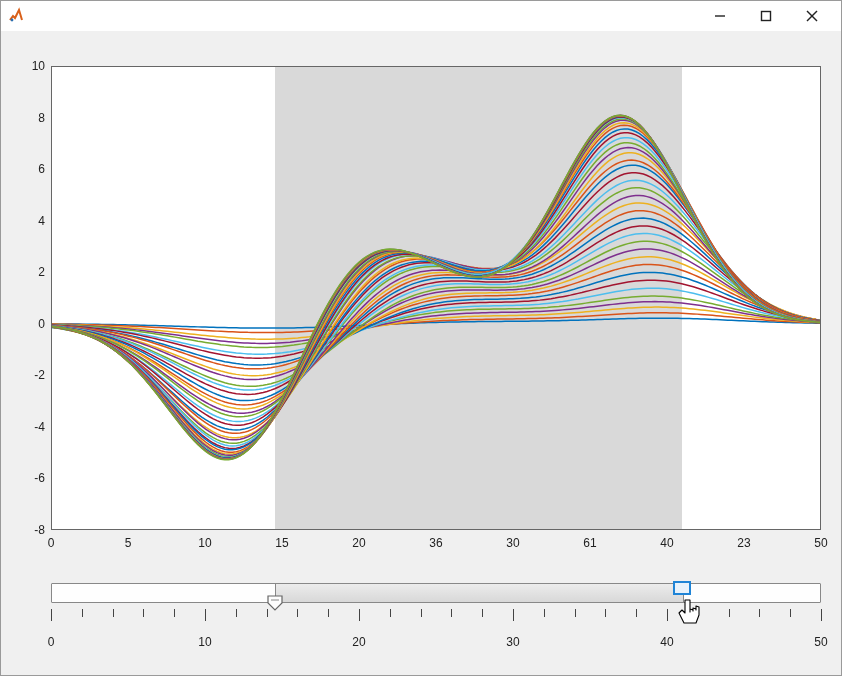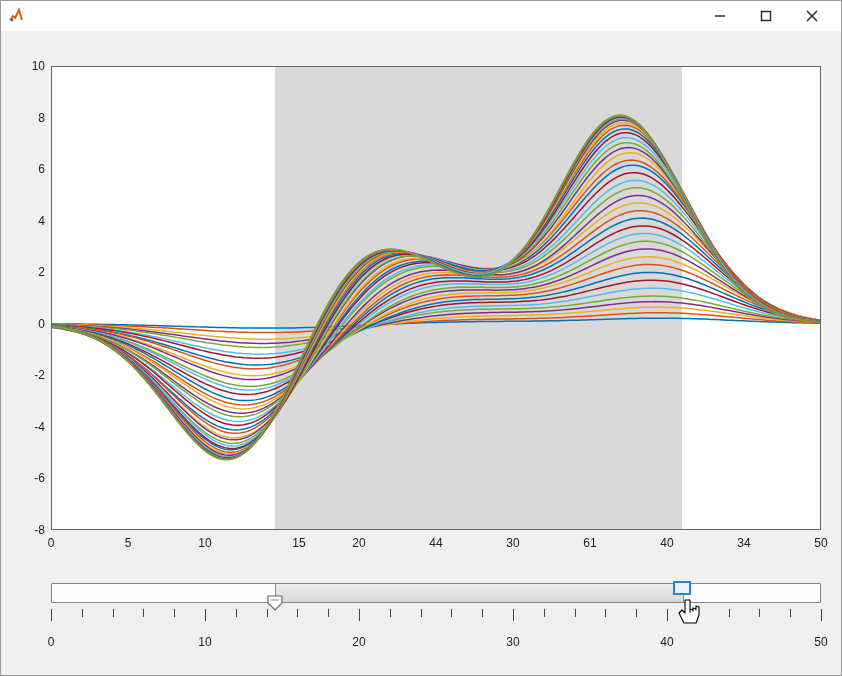--- a/index.html
+++ b/index.html
@@ -123,27 +123,27 @@
             <path d="M0.0 561.9 L5.0 563.0 L10.0 564.3 L15.0 565.7 L20.0 567.4 L25.0 569.2 L30.0 571.4 L35.0 573.7 L40.0 576.4 L45.0 579.4 L50.0 582.7 L55.0 586.4 L60.0 590.4 L65.0 594.9 L70.0 599.7 L75.0 605.0 L80.0 610.8 L85.0 617.0 L90.0 623.7 L95.0 630.9 L100.0 638.5 L105.0 646.6 L110.0 655.1 L115.0 664.1 L120.0 673.5 L125.0 683.2 L130.0 693.3 L135.0 703.6 L140.0 714.2 L145.0 724.9 L150.0 735.7 L155.0 746.5 L160.0 757.3 L165.0 767.9 L170.0 778.3 L175.0 788.3 L180.0 797.8 L185.0 806.8 L190.0 815.2 L195.0 822.9 L200.0 829.7 L205.0 835.5 L210.0 840.4 L215.0 844.2 L220.0 846.8 L225.0 848.1 L230.0 848.3 L235.0 847.1 L240.0 844.5 L245.0 840.6 L250.0 835.4 L255.0 828.8 L260.0 820.9 L265.0 811.8 L270.0 801.4 L275.0 789.9 L280.0 777.3 L285.0 763.7 L290.0 749.2 L295.0 733.9 L300.0 717.9 L305.0 701.4 L310.0 684.4 L315.0 667.1 L320.0 649.6 L325.0 632.0 L330.0 614.4 L335.0 597.0 L340.0 579.9 L345.0 563.2 L350.0 546.9 L355.0 531.2 L360.0 516.1 L365.0 501.8 L370.0 488.3 L375.0 475.6 L380.0 463.8 L385.0 452.9 L390.0 443.0 L395.0 434.1 L400.0 426.1 L405.0 419.1 L410.0 413.1 L415.0 408.1 L420.0 403.9 L425.0 400.7 L430.0 398.3 L435.0 396.8 L440.0 396.0 L445.0 396.0 L450.0 396.6 L455.0 397.8 L460.0 399.6 L465.0 401.9 L470.0 404.6 L475.0 407.7 L480.0 411.1 L485.0 414.7 L490.0 418.5 L495.0 422.4 L500.0 426.3 L505.0 430.2 L510.0 434.0 L515.0 437.7 L520.0 441.1 L525.0 444.3 L530.0 447.1 L535.0 449.5 L540.0 451.5 L545.0 452.9 L550.0 453.7 L555.0 453.9 L560.0 453.4 L565.0 452.2 L570.0 450.2 L575.0 447.4 L580.0 443.7 L585.0 439.2 L590.0 433.7 L595.0 427.3 L600.0 419.9 L605.0 411.7 L610.0 402.5 L615.0 392.4 L620.0 381.4 L625.0 369.6 L630.0 357.0 L635.0 343.7 L640.0 329.8 L645.0 315.4 L650.0 300.5 L655.0 285.2 L660.0 269.8 L665.0 254.3 L670.0 238.9 L675.0 223.6 L680.0 208.7 L685.0 194.3 L690.0 180.5 L695.0 167.5 L700.0 155.5 L705.0 144.4 L710.0 134.6 L715.0 126.1 L720.0 118.9 L725.0 113.2 L730.0 109.1 L735.0 106.5 L740.0 105.6 L745.0 106.3 L750.0 108.7 L755.0 112.7 L760.0 118.2 L765.0 125.3 L770.0 133.8 L775.0 143.7 L780.0 154.8 L785.0 167.1 L790.0 180.4 L795.0 194.6 L800.0 209.5 L805.0 225.0 L810.0 241.0 L815.0 257.4 L820.0 273.9 L825.0 290.5 L830.0 307.1 L835.0 323.5 L840.0 339.6 L845.0 355.3 L850.0 370.6 L855.0 385.3 L860.0 399.5 L865.0 413.0 L870.0 425.8 L875.0 437.9 L880.0 449.3 L885.0 459.9 L890.0 469.8 L895.0 478.9 L900.0 487.4 L905.0 495.1 L910.0 502.1 L915.0 508.5 L920.0 514.3 L925.0 519.5 L930.0 524.2 L935.0 528.4 L940.0 532.1 L945.0 535.3 L950.0 538.2 L955.0 540.7 L960.0 543.0 L965.0 544.9 L970.0 546.5 L975.0 548.0 L980.0 549.2 L985.0 550.2 L990.0 551.1 L995.0 551.9 L1000.0 552.5 " fill="none" stroke="#D95319" stroke-width="1.5" vector-effect="non-scaling-stroke"></path>
             <path d="M0.0 561.9 L5.0 563.0 L10.0 564.2 L15.0 565.7 L20.0 567.3 L25.0 569.2 L30.0 571.3 L35.0 573.7 L40.0 576.4 L45.0 579.4 L50.0 582.7 L55.0 586.4 L60.0 590.4 L65.0 594.9 L70.0 599.8 L75.0 605.1 L80.0 610.9 L85.0 617.1 L90.0 623.8 L95.0 631.0 L100.0 638.7 L105.0 646.8 L110.0 655.4 L115.0 664.4 L120.0 673.8 L125.0 683.5 L130.0 693.6 L135.0 704.0 L140.0 714.6 L145.0 725.4 L150.0 736.2 L155.0 747.1 L160.0 757.9 L165.0 768.5 L170.0 778.9 L175.0 788.9 L180.0 798.5 L185.0 807.5 L190.0 815.8 L195.0 823.4 L200.0 830.2 L205.0 836.0 L210.0 840.8 L215.0 844.5 L220.0 847.1 L225.0 848.4 L230.0 848.4 L235.0 847.1 L240.0 844.4 L245.0 840.4 L250.0 835.1 L255.0 828.4 L260.0 820.3 L265.0 811.0 L270.0 800.5 L275.0 788.8 L280.0 776.1 L285.0 762.3 L290.0 747.7 L295.0 732.3 L300.0 716.2 L305.0 699.5 L310.0 682.5 L315.0 665.1 L320.0 647.5 L325.0 629.8 L330.0 612.2 L335.0 594.8 L340.0 577.7 L345.0 560.9 L350.0 544.7 L355.0 529.0 L360.0 514.0 L365.0 499.7 L370.0 486.2 L375.0 473.6 L380.0 461.9 L385.0 451.1 L390.0 441.3 L395.0 432.4 L400.0 424.6 L405.0 417.7 L410.0 411.8 L415.0 406.8 L420.0 402.8 L425.0 399.7 L430.0 397.4 L435.0 396.0 L440.0 395.3 L445.0 395.4 L450.0 396.1 L455.0 397.4 L460.0 399.3 L465.0 401.6 L470.0 404.4 L475.0 407.6 L480.0 411.0 L485.0 414.7 L490.0 418.5 L495.0 422.4 L500.0 426.4 L505.0 430.3 L510.0 434.2 L515.0 437.8 L520.0 441.3 L525.0 444.4 L530.0 447.2 L535.0 449.6 L540.0 451.5 L545.0 452.9 L550.0 453.7 L555.0 453.9 L560.0 453.3 L565.0 452.0 L570.0 450.0 L575.0 447.1 L580.0 443.3 L585.0 438.7 L590.0 433.1 L595.0 426.6 L600.0 419.2 L605.0 410.8 L610.0 401.6 L615.0 391.4 L620.0 380.3 L625.0 368.4 L630.0 355.8 L635.0 342.4 L640.0 328.4 L645.0 313.9 L650.0 299.0 L655.0 283.7 L660.0 268.3 L665.0 252.7 L670.0 237.3 L675.0 222.0 L680.0 207.1 L685.0 192.7 L690.0 179.0 L695.0 166.1 L700.0 154.1 L705.0 143.1 L710.0 133.4 L715.0 124.9 L720.0 117.9 L725.0 112.3 L730.0 108.3 L735.0 105.8 L740.0 105.0 L745.0 105.9 L750.0 108.4 L755.0 112.5 L760.0 118.2 L765.0 125.4 L770.0 134.0 L775.0 144.0 L780.0 155.3 L785.0 167.7 L790.0 181.0 L795.0 195.3 L800.0 210.3 L805.0 225.9 L810.0 242.0 L815.0 258.3 L820.0 274.9 L825.0 291.5 L830.0 308.1 L835.0 324.5 L840.0 340.6 L845.0 356.3 L850.0 371.6 L855.0 386.3 L860.0 400.4 L865.0 413.9 L870.0 426.6 L875.0 438.7 L880.0 450.0 L885.0 460.6 L890.0 470.5 L895.0 479.6 L900.0 487.9 L905.0 495.6 L910.0 502.6 L915.0 509.0 L920.0 514.7 L925.0 519.9 L930.0 524.5 L935.0 528.7 L940.0 532.3 L945.0 535.6 L950.0 538.4 L955.0 540.9 L960.0 543.1 L965.0 545.0 L970.0 546.6 L975.0 548.1 L980.0 549.3 L985.0 550.3 L990.0 551.2 L995.0 551.9 L1000.0 552.6 " fill="none" stroke="#EDB120" stroke-width="1.5" vector-effect="non-scaling-stroke"></path>
             <path d="M0.0 561.8 L5.0 562.9 L10.0 564.2 L15.0 565.6 L20.0 567.3 L25.0 569.1 L30.0 571.2 L35.0 573.6 L40.0 576.3 L45.0 579.3 L50.0 582.6 L55.0 586.2 L60.0 590.3 L65.0 594.8 L70.0 599.7 L75.0 605.0 L80.0 610.8 L85.0 617.0 L90.0 623.7 L95.0 630.9 L100.0 638.6 L105.0 646.8 L110.0 655.4 L115.0 664.4 L120.0 673.9 L125.0 683.7 L130.0 693.8 L135.0 704.2 L140.0 714.9 L145.0 725.7 L150.0 736.6 L155.0 747.5 L160.0 758.4 L165.0 769.0 L170.0 779.5 L175.0 789.5 L180.0 799.1 L185.0 808.2 L190.0 816.6 L195.0 824.2 L200.0 831.0 L205.0 836.8 L210.0 841.6 L215.0 845.3 L220.0 847.9 L225.0 849.1 L230.0 849.1 L235.0 847.8 L240.0 845.0 L245.0 841.0 L250.0 835.5 L255.0 828.7 L260.0 820.6 L265.0 811.2 L270.0 800.6 L275.0 788.8 L280.0 775.9 L285.0 762.1 L290.0 747.3 L295.0 731.8 L300.0 715.6 L305.0 698.8 L310.0 681.6 L315.0 664.1 L320.0 646.4 L325.0 628.7 L330.0 611.0 L335.0 593.5 L340.0 576.3 L345.0 559.5 L350.0 543.2 L355.0 527.5 L360.0 512.4 L365.0 498.2 L370.0 484.7 L375.0 472.1 L380.0 460.4 L385.0 449.7 L390.0 439.9 L395.0 431.1 L400.0 423.3 L405.0 416.5 L410.0 410.7 L415.0 405.8 L420.0 401.9 L425.0 398.9 L430.0 396.7 L435.0 395.4 L440.0 394.8 L445.0 394.9 L450.0 395.7 L455.0 397.2 L460.0 399.1 L465.0 401.6 L470.0 404.4 L475.0 407.7 L480.0 411.2 L485.0 414.9 L490.0 418.8 L495.0 422.8 L500.0 426.8 L505.0 430.8 L510.0 434.7 L515.0 438.4 L520.0 441.8 L525.0 445.0 L530.0 447.8 L535.0 450.2 L540.0 452.1 L545.0 453.5 L550.0 454.2 L555.0 454.4 L560.0 453.8 L565.0 452.5 L570.0 450.4 L575.0 447.4 L580.0 443.6 L585.0 438.9 L590.0 433.3 L595.0 426.7 L600.0 419.2 L605.0 410.8 L610.0 401.5 L615.0 391.2 L620.0 380.1 L625.0 368.1 L630.0 355.4 L635.0 342.0 L640.0 327.9 L645.0 313.3 L650.0 298.3 L655.0 283.0 L660.0 267.5 L665.0 252.0 L670.0 236.5 L675.0 221.2 L680.0 206.3 L685.0 191.9 L690.0 178.2 L695.0 165.2 L700.0 153.2 L705.0 142.3 L710.0 132.6 L715.0 124.1 L720.0 117.1 L725.0 111.6 L730.0 107.6 L735.0 105.3 L740.0 104.5 L745.0 105.4 L750.0 108.0 L755.0 112.2 L760.0 117.9 L765.0 125.2 L770.0 133.9 L775.0 144.0 L780.0 155.3 L785.0 167.7 L790.0 181.1 L795.0 195.5 L800.0 210.5 L805.0 226.1 L810.0 242.2 L815.0 258.6 L820.0 275.2 L825.0 291.9 L830.0 308.5 L835.0 324.9 L840.0 341.0 L845.0 356.7 L850.0 371.9 L855.0 386.6 L860.0 400.8 L865.0 414.2 L870.0 427.0 L875.0 439.0 L880.0 450.3 L885.0 460.9 L890.0 470.7 L895.0 479.8 L900.0 488.2 L905.0 495.8 L910.0 502.8 L915.0 509.2 L920.0 514.9 L925.0 520.0 L930.0 524.7 L935.0 528.8 L940.0 532.4 L945.0 535.7 L950.0 538.5 L955.0 541.0 L960.0 543.2 L965.0 545.1 L970.0 546.7 L975.0 548.1 L980.0 549.3 L985.0 550.3 L990.0 551.2 L995.0 552.0 L1000.0 552.6 " fill="none" stroke="#7E2F8E" stroke-width="1.5" vector-effect="non-scaling-stroke"></path>
             <path d="M0.0 561.8 L5.0 562.9 L10.0 564.1 L15.0 565.5 L20.0 567.2 L25.0 569.0 L30.0 571.1 L35.0 573.5 L40.0 576.2 L45.0 579.2 L50.0 582.5 L55.0 586.2 L60.0 590.2 L65.0 594.7 L70.0 599.6 L75.0 604.9 L80.0 610.7 L85.0 617.0 L90.0 623.7 L95.0 631.0 L100.0 638.7 L105.0 646.8 L110.0 655.5 L115.0 664.6 L120.0 674.1 L125.0 683.9 L130.0 694.1 L135.0 704.6 L140.0 715.3 L145.0 726.2 L150.0 737.1 L155.0 748.1 L160.0 759.0 L165.0 769.7 L170.0 780.2 L175.0 790.3 L180.0 800.0 L185.0 809.1 L190.0 817.5 L195.0 825.2 L200.0 832.0 L205.0 837.9 L210.0 842.7 L215.0 846.4 L220.0 848.9 L225.0 850.1 L230.0 850.1 L235.0 848.7 L240.0 845.9 L245.0 841.8 L250.0 836.3 L255.0 829.4 L260.0 821.2 L265.0 811.7 L270.0 800.9 L275.0 789.0 L280.0 776.0 L285.0 762.0 L290.0 747.2 L295.0 731.5 L300.0 715.2 L305.0 698.3 L310.0 681.0 L315.0 663.4 L320.0 645.6 L325.0 627.7 L330.0 610.0 L335.0 592.4 L340.0 575.1 L345.0 558.3 L350.0 541.9 L355.0 526.2 L360.0 511.1 L365.0 496.8 L370.0 483.3 L375.0 470.8 L380.0 459.1 L385.0 448.4 L390.0 438.6 L395.0 429.9 L400.0 422.2 L405.0 415.4 L410.0 409.7 L415.0 404.9 L420.0 401.0 L425.0 398.1 L430.0 396.0 L435.0 394.7 L440.0 394.2 L445.0 394.5 L450.0 395.3 L455.0 396.8 L460.0 398.9 L465.0 401.4 L470.0 404.3 L475.0 407.6 L480.0 411.2 L485.0 415.0 L490.0 418.9 L495.0 423.0 L500.0 427.0 L505.0 431.0 L510.0 434.9 L515.0 438.6 L520.0 442.1 L525.0 445.3 L530.0 448.1 L535.0 450.5 L540.0 452.4 L545.0 453.8 L550.0 454.5 L555.0 454.6 L560.0 454.1 L565.0 452.7 L570.0 450.6 L575.0 447.6 L580.0 443.7 L585.0 439.0 L590.0 433.3 L595.0 426.7 L600.0 419.2 L605.0 410.7 L610.0 401.3 L615.0 391.0 L620.0 379.8 L625.0 367.8 L630.0 355.1 L635.0 341.6 L640.0 327.5 L645.0 312.9 L650.0 297.9 L655.0 282.5 L660.0 267.0 L665.0 251.5 L670.0 236.0 L675.0 220.7 L680.0 205.8 L685.0 191.4 L690.0 177.7 L695.0 164.8 L700.0 152.8 L705.0 141.9 L710.0 132.3 L715.0 123.9 L720.0 116.9 L725.0 111.4 L730.0 107.5 L735.0 105.2 L740.0 104.6 L745.0 105.5 L750.0 108.2 L755.0 112.4 L760.0 118.2 L765.0 125.5 L770.0 134.3 L775.0 144.4 L780.0 155.8 L785.0 168.2 L790.0 181.7 L795.0 196.0 L800.0 211.1 L805.0 226.8 L810.0 242.9 L815.0 259.3 L820.0 275.9 L825.0 292.5 L830.0 309.1 L835.0 325.5 L840.0 341.6 L845.0 357.3 L850.0 372.5 L855.0 387.2 L860.0 401.3 L865.0 414.7 L870.0 427.5 L875.0 439.5 L880.0 450.8 L885.0 461.3 L890.0 471.1 L895.0 480.2 L900.0 488.5 L905.0 496.1 L910.0 503.1 L915.0 509.4 L920.0 515.1 L925.0 520.2 L930.0 524.8 L935.0 528.9 L940.0 532.6 L945.0 535.8 L950.0 538.6 L955.0 541.1 L960.0 543.2 L965.0 545.1 L970.0 546.7 L975.0 548.1 L980.0 549.3 L985.0 550.4 L990.0 551.2 L995.0 552.0 L1000.0 552.6 " fill="none" stroke="#77AC30" stroke-width="1.5" vector-effect="non-scaling-stroke"></path>
           </svg>
       </div>
       <div class="x-ticks" id="xTicks">
           <span class="x-tick" style="left: 0%;">0</span>
           <span class="x-tick" style="left: 10%;">5</span>
           <span class="x-tick" style="left: 20%;">10</span>
-          <span class="x-tick" style="left: 30%; margin-left: 17px;">15</span>
+          <span class="x-tick" style="left: 30%;">15</span>
           <span class="x-tick" style="left: 40%;">20</span>
-          <span class="x-tick" style="left: 50%;">44</span>
+          <span class="x-tick" style="left: 50%;">36</span>
           <span class="x-tick" style="left: 60%;">30</span>
           <span class="x-tick" style="left: 70%;">61</span>
           <span class="x-tick" style="left: 80%;">40</span>
-          <span class="x-tick" style="left: 90%;">34</span>
+          <span class="x-tick" style="left: 90%;">23</span>
           <span class="x-tick" style="left: 100%;">50</span>
         </div>
     </div>
 
     <div class="range-panel">
       <div class="range-track" id="rangeTrack">
         <div class="range-fill" id="rangeFill" style="left: 29%; width: 53%;"></div>
         <div class="range-handle left" id="handleLow" style="left: 29%;">
           <svg width="18" height="18" viewBox="0 0 18 18">
               <path d="M2 2 H16 V9 L9 16 L2 9 Z" fill="#fdfdfd" stroke="#666" stroke-width="1.2"></path>

